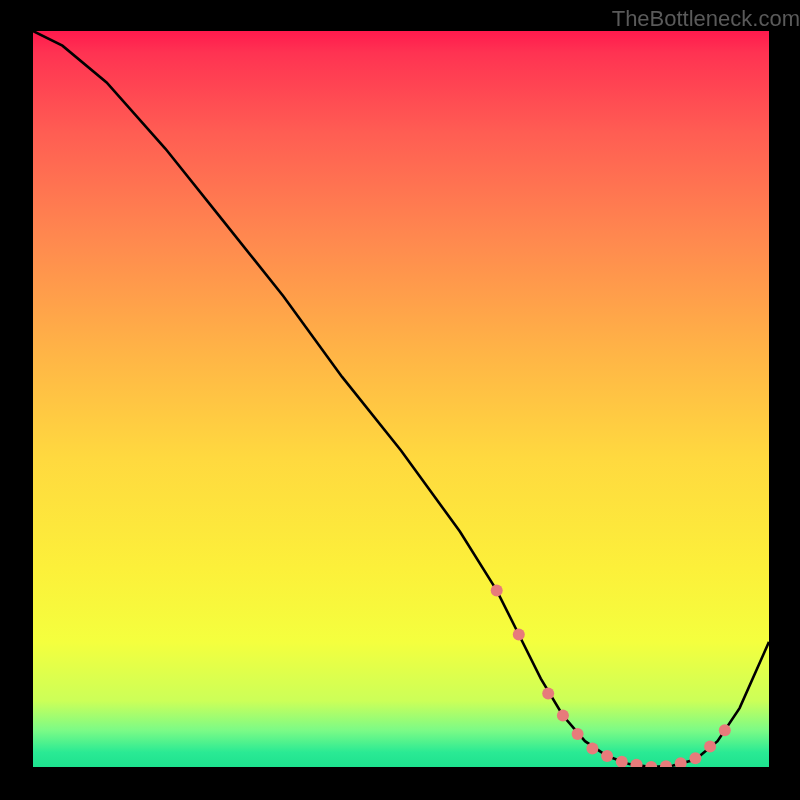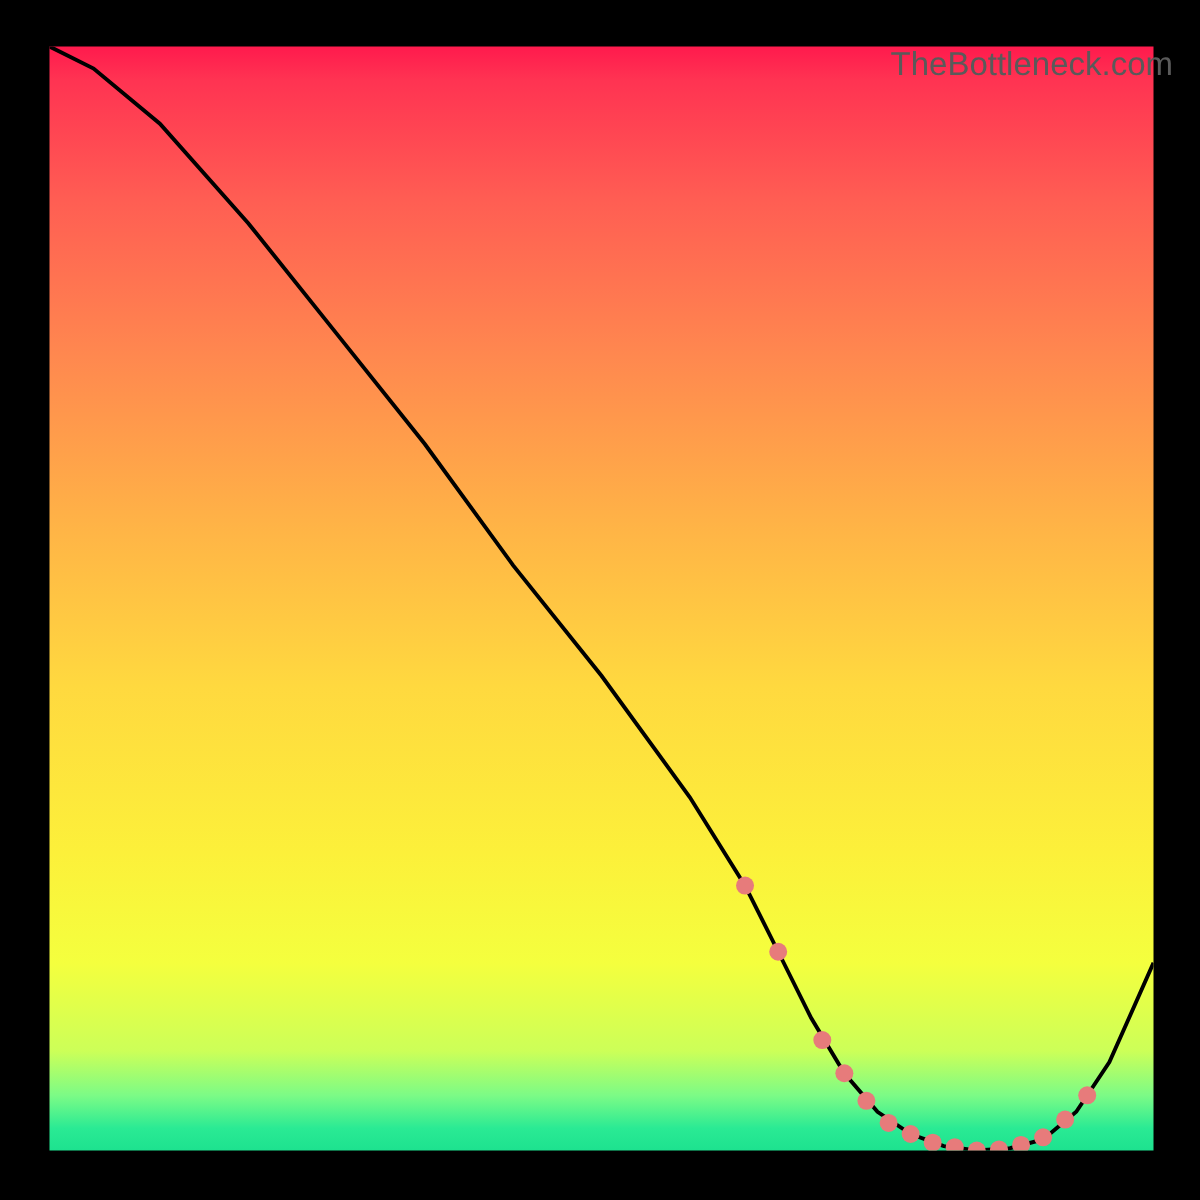--- a/index.html
+++ b/index.html
@@ -7,26 +7,25 @@
     padding: 0;
     background: #000;
     width: 800px;
     height: 800px;
     position: relative;
     font-family: Arial, sans-serif;
   }
   .watermark {
     position: absolute;
     top: 6px;
-    right: 18px;
+    right: 0;
     color: #5a5a5a;
     font-size: 22px;
     font-weight: 500;
     z-index: 20;
-    margin-top: 24px;
   }
   .chart-area {
     position: absolute;
     left: 33px;
     top: 31px;
     width: 736px;
     height: 736px;
     background: linear-gradient(to bottom,
        #ff1a4d 0%,
        #ff3352 3%,

